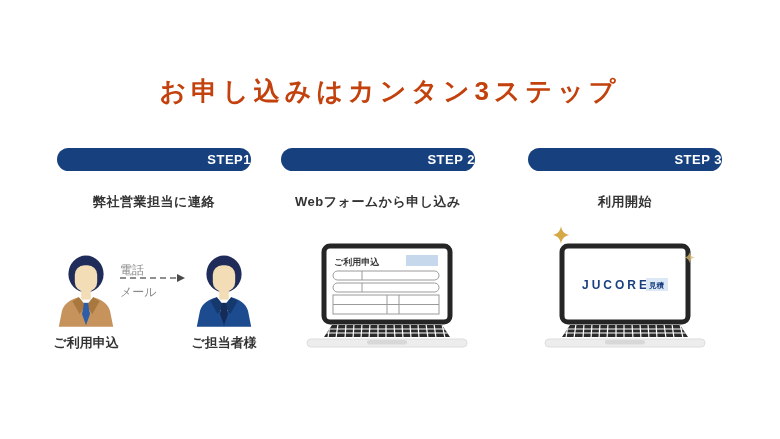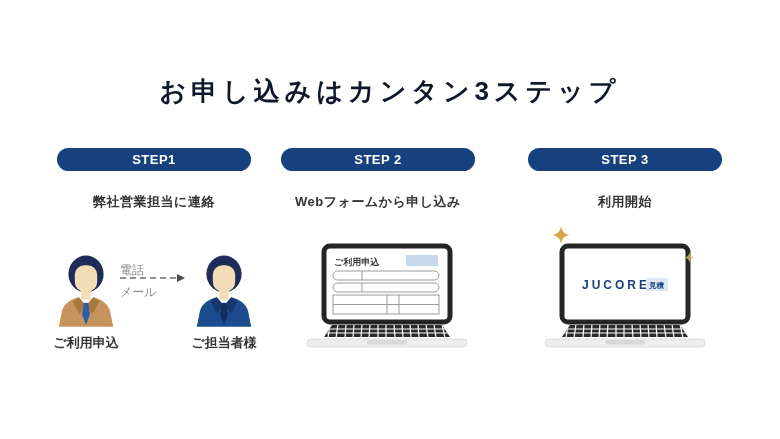--- a/index.html
+++ b/index.html
@@ -3,29 +3,29 @@
 <meta charset="utf-8">
 <style>
   html,body{margin:0;padding:0;background:#fff;}
   #canvas{
     position:relative;width:780px;height:439px;background:#ffffff;overflow:hidden;
     font-family:"Liberation Sans","DejaVu Sans",sans-serif;
   }
   
   .main-title{
     position:absolute;top:74px;left:0;width:100%;text-align:center;
-    font-size:26px;font-weight:bold;letter-spacing:5px;color:#0f172a;
+    font-size:26px;font-weight:bold;letter-spacing:5px;color:#c2410c;
   }
   
   .col{position:absolute;top:148px;width:200px;}
   .col-1{left:54px;} .col-2{left:278px;} .col-3{left:525px;}
   .badge{
     width:194px;height:23px;margin:0 auto;border-radius:12px;background:#17417e;
     color:#ffffff;font-size:13px;font-weight:bold;letter-spacing:.5px;
-    text-align:center;line-height:23px;
+    text-align:right;line-height:23px;
   }
   .desc{
     margin-top:22px;text-align:center;font-size:13px;font-weight:600;color:#333333;
     letter-spacing:.5px;
   }
   
   .illo-contact{position:absolute;left:50px;top:248px;width:215px;height:104px;}
   .person{position:absolute;top:4px;width:64px;height:76px;}
   .person-left{left:4px;} .person-right{left:142px;}
   .person .hair{fill:#1f2b58}.person .skin{fill:#f2ddb6}.person .shirt{fill:#ffffff}

